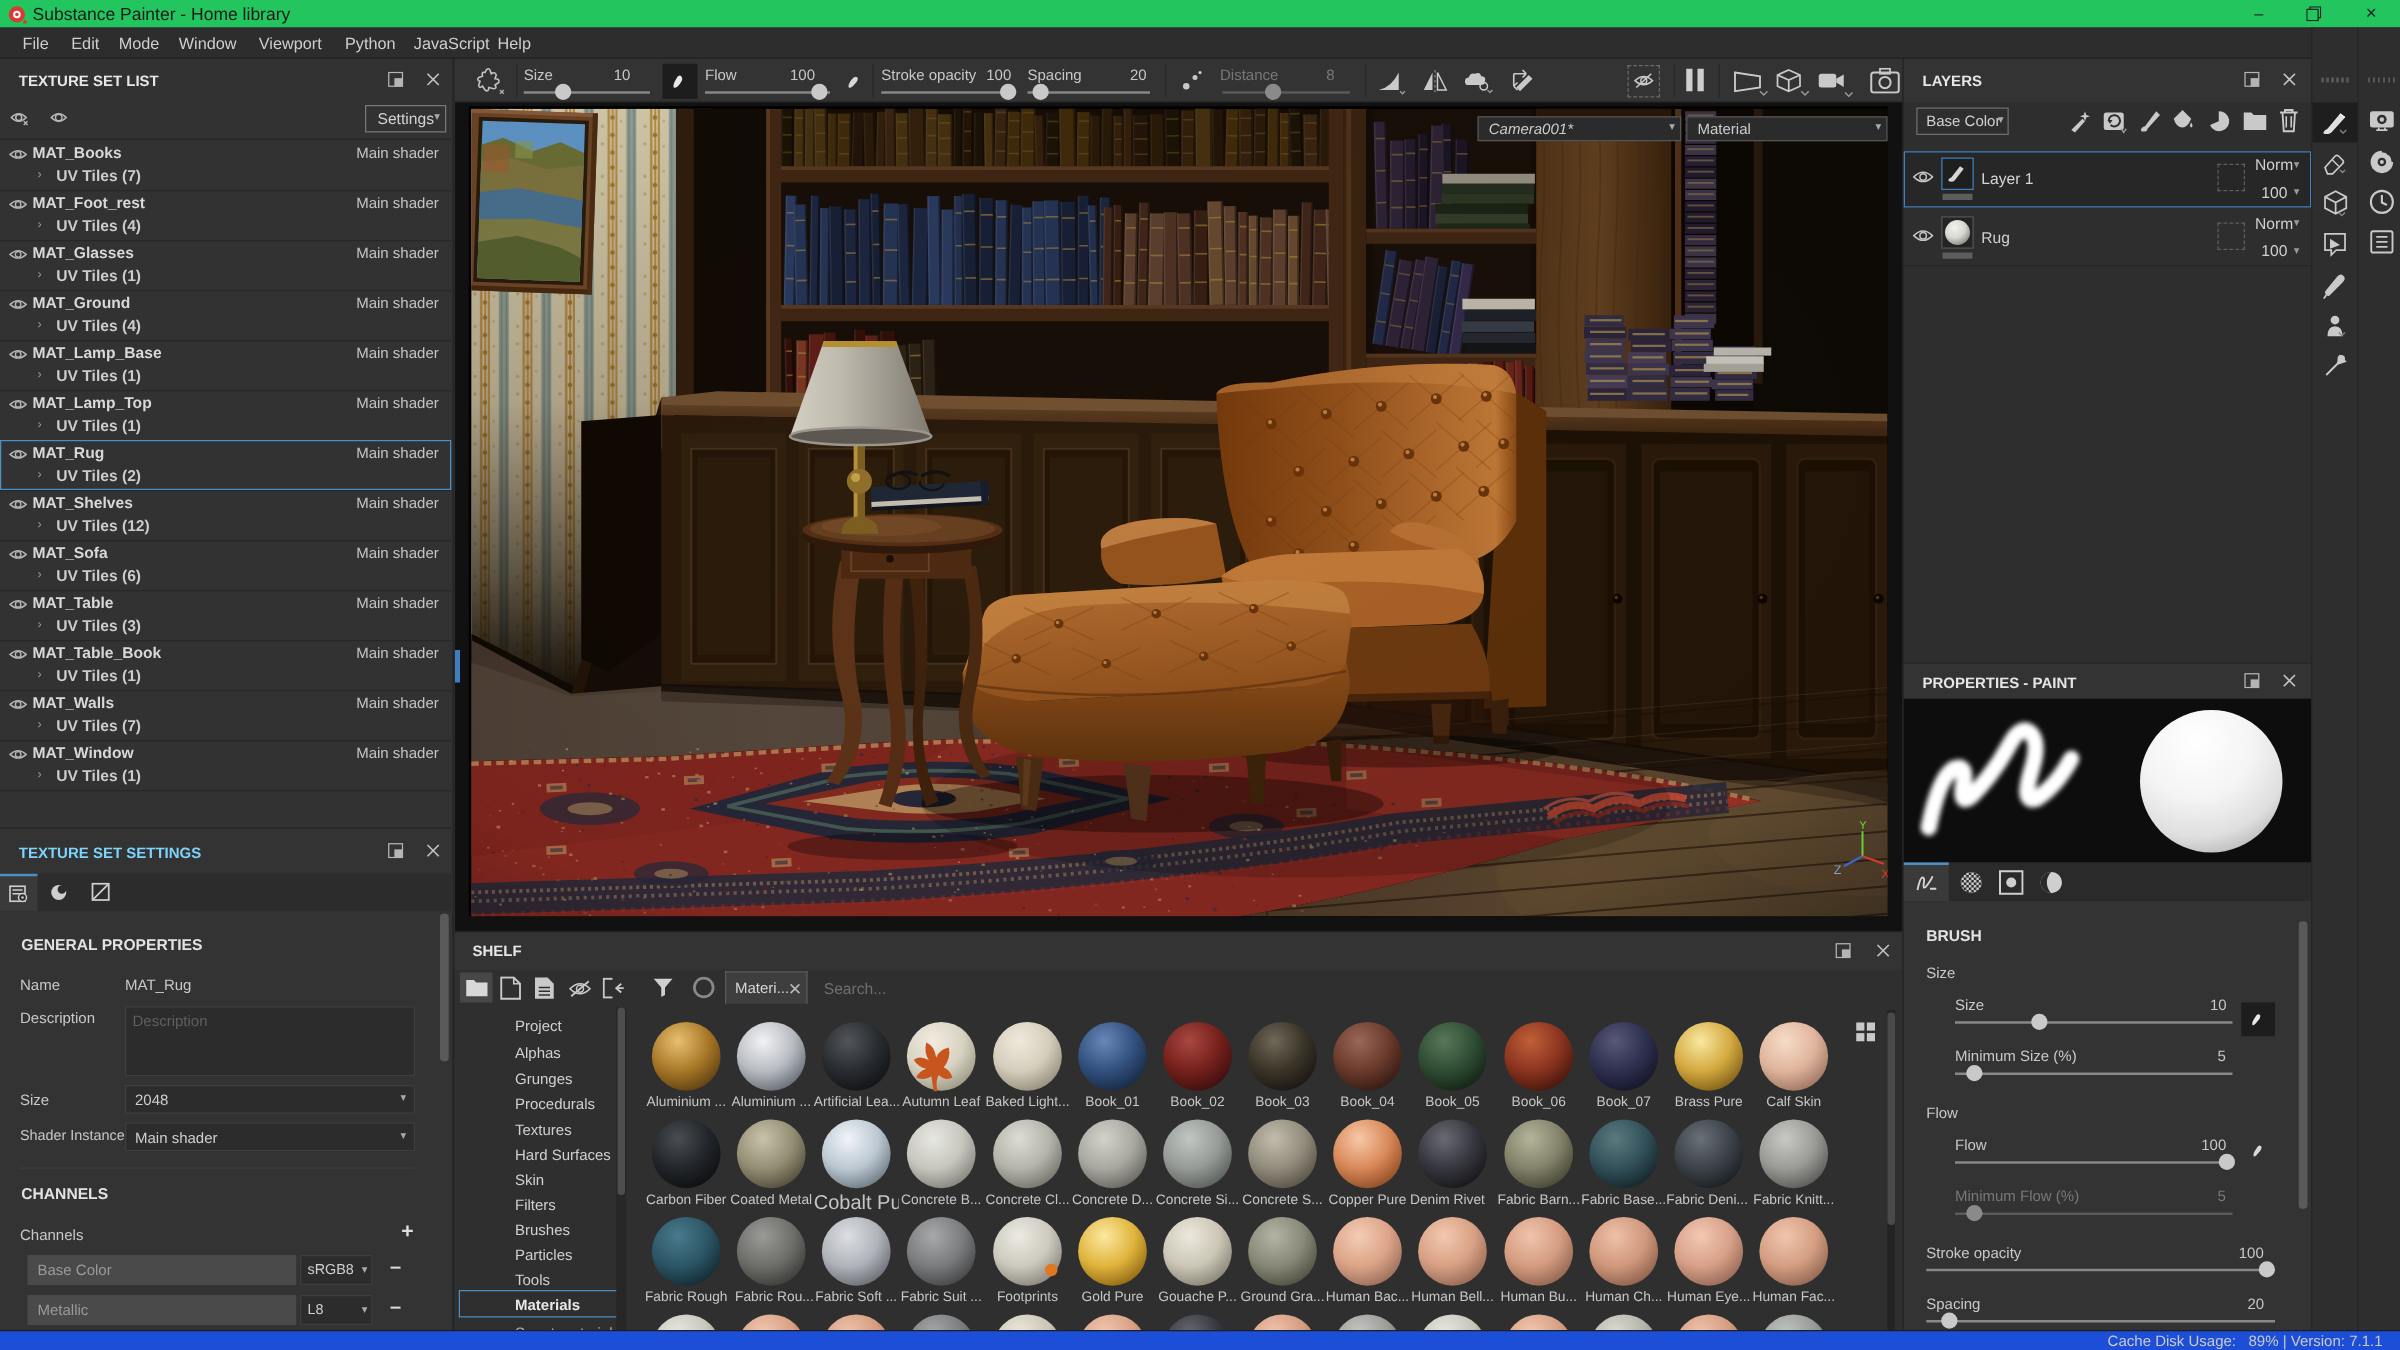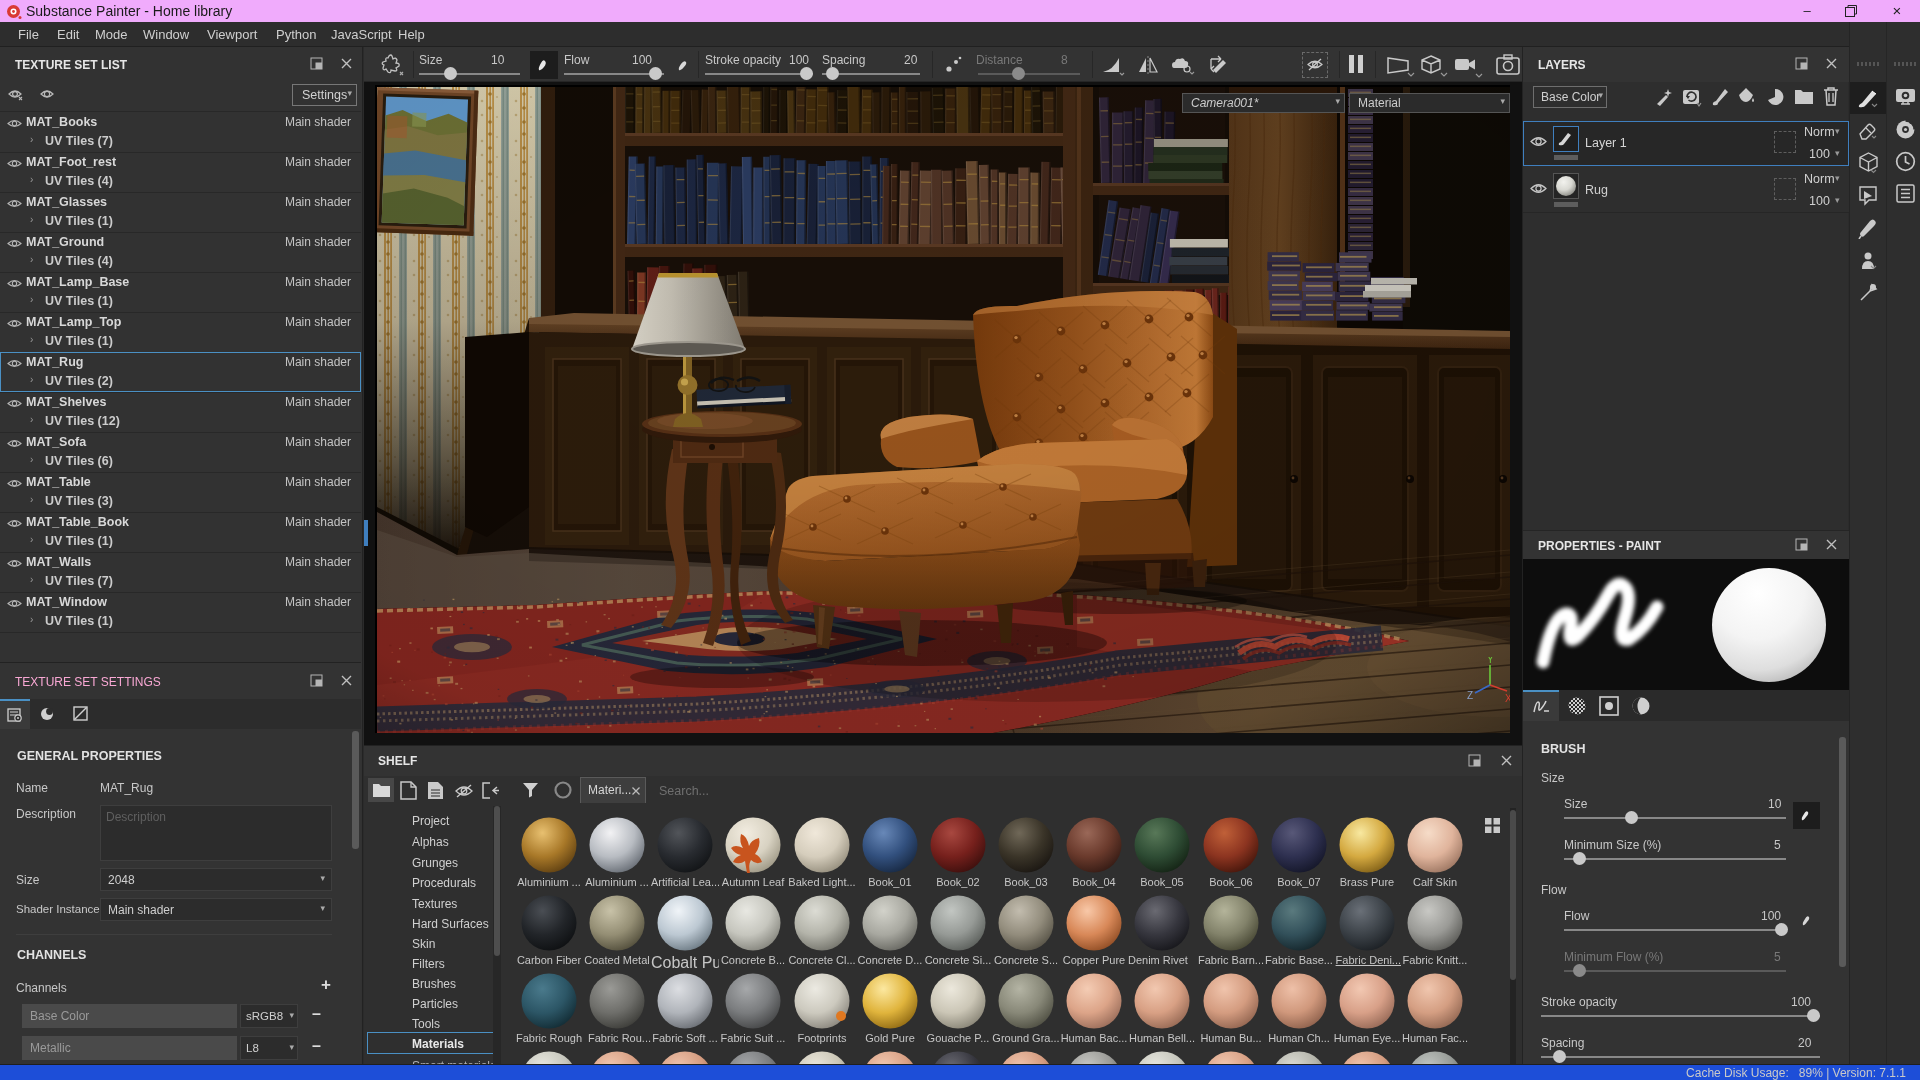--- a/index.html
+++ b/index.html
@@ -2,21 +2,21 @@
 <html><head>
 <meta charset="utf-8">
 <style>
 * { margin:0; padding:0; box-sizing:border-box; }
 html,body { width:1920px; height:1080px; overflow:hidden; background:#2b2b2b;
   font-family:"Liberation Sans", sans-serif; -webkit-font-smoothing:antialiased; }
 .abs { position:absolute; }
 #stage { position:relative; width:1920px; height:1080px; }
 
 
-#titlebar { left:0; top:0; width:1920px; height:22px; background:#f0abfc; color:#111; }
+#titlebar { left:0; top:0; width:1920px; height:22px; background:#22c55e; color:#111; }
 #titlebar .ttl { position:absolute; left:26px; top:3px; font-size:14px; color:#1a1a1a; }
 .winbtn { position:absolute; top:0; width:14px; height:22px; color:#222; font-size:13px; text-align:center; line-height:22px; }
 
 
 #menubar { left:0; top:22px; width:1920px; height:25px; background:#2d2d2d; border-bottom:1px solid #202020; }
 #menubar span { position:absolute; top:5px; font-size:13px; color:#cfcfcf; }
 .lbl { position:absolute; font-size:12px; color:#c8c8c8; }
 .dim { color:#787878; }
 
 
@@ -340,21 +340,21 @@
         </svg>
 <span class="nm">MAT_Window</span>
         <span class="ms">Main shader</span>
 <span class="chv">›</span>
         <span class="uv">UV Tiles (1)</span>
 </div>
 <div class="msep" style="top:585px"></div>
 
   <div class="msep" style="top:615px;background:#222;"></div>
   <div class="abs" style="left:0;top:616px;width:361px;height:36px;background:#333;">
-    <span class="abs" style="left:15px;top:12px;font-size:12px;font-weight:normal;color:#f9a8d4;">TEXTURE SET SETTINGS</span>
+    <span class="abs" style="left:15px;top:12px;font-size:12px;font-weight:bold;color:#7dd3fc;">TEXTURE SET SETTINGS</span>
     <svg class="abs" style="left:310px;top:11px" width="13" height="13" viewBox="0 0 13 13">
           <rect x="1" y="1" width="11" height="11" fill="none" stroke="#b5b5b5"></rect>
           <rect x="5.5" y="5.5" width="6.5" height="6.5" fill="#b5b5b5"></rect>
         </svg>
     <svg class="abs" style="left:340px;top:11px" width="13" height="13" viewBox="0 0 13 13">
           <path d="M2 2 L11 11 M11 2 L2 11" stroke="#c0c0c0" stroke-width="1.4"></path>
         </svg>
   </div>
 
   <div class="abs" style="left:0;top:652px;width:361px;height:30px;background:#2c2c2c;">
@@ -2469,21 +2469,21 @@
       <div class="abs" style="left:287px;top:208px;width:68px;text-align:center;font-size:16px;color:#c6c6c6;white-space:nowrap;overflow:hidden;">Cobalt Pure</div>
       <div class="abs" style="left:355px;top:208px;width:68px;text-align:center;font-size:11px;color:#c6c6c6;white-space:nowrap;overflow:hidden;">Concrete B...</div>
       <div class="abs" style="left:424px;top:208px;width:68px;text-align:center;font-size:11px;color:#c6c6c6;white-space:nowrap;overflow:hidden;">Concrete Cl...</div>
       <div class="abs" style="left:492px;top:208px;width:68px;text-align:center;font-size:11px;color:#c6c6c6;white-space:nowrap;overflow:hidden;">Concrete D...</div>
       <div class="abs" style="left:560px;top:208px;width:68px;text-align:center;font-size:11px;color:#c6c6c6;white-space:nowrap;overflow:hidden;">Concrete Si...</div>
       <div class="abs" style="left:628px;top:208px;width:68px;text-align:center;font-size:11px;color:#c6c6c6;white-space:nowrap;overflow:hidden;">Concrete S...</div>
       <div class="abs" style="left:696px;top:208px;width:68px;text-align:center;font-size:11px;color:#c6c6c6;white-space:nowrap;overflow:hidden;">Copper Pure</div>
       <div class="abs" style="left:764px;top:208px;width:68px;font-size:11px;color:#c6c6c6;white-space:nowrap;overflow:hidden;">Denim Rivet</div>
       <div class="abs" style="left:833px;top:208px;width:68px;text-align:center;font-size:11px;color:#c6c6c6;white-space:nowrap;overflow:hidden;">Fabric Barn...</div>
       <div class="abs" style="left:901px;top:208px;width:68px;text-align:center;font-size:11px;color:#c6c6c6;white-space:nowrap;overflow:hidden;">Fabric Base...</div>
-      <div class="abs" style="left:969px;top:208px;width:68px;text-align:right;font-size:11px;color:#c6c6c6;white-space:nowrap;overflow:hidden;text-decoration:underline;">Fabric Deni...</div>
+      <div class="abs" style="left:969px;top:208px;width:68px;text-align:left;font-size:11px;color:#c6c6c6;white-space:nowrap;overflow:hidden;">Fabric Deni...</div>
       <div class="abs" style="left:1037px;top:208px;width:68px;text-align:center;font-size:11px;color:#c6c6c6;white-space:nowrap;overflow:hidden;">Fabric Knitt...</div>
       <div class="abs" style="left:151px;top:286px;width:68px;text-align:center;font-size:11px;color:#c6c6c6;white-space:nowrap;overflow:hidden;">Fabric Rough</div>
       <div class="abs" style="left:219px;top:286px;width:68px;text-align:right;font-size:11px;color:#c6c6c6;white-space:nowrap;overflow:hidden;">Fabric Rou...</div>
       <div class="abs" style="left:287px;top:286px;width:68px;text-align:center;font-size:11px;color:#c6c6c6;white-space:nowrap;overflow:hidden;">Fabric Soft ...</div>
       <div class="abs" style="left:355px;top:286px;width:68px;text-align:center;font-size:11px;color:#c6c6c6;white-space:nowrap;overflow:hidden;">Fabric Suit ...</div>
       <div class="abs" style="left:424px;top:286px;width:68px;text-align:center;font-size:11px;color:#c6c6c6;white-space:nowrap;overflow:hidden;">Footprints</div>
       <div class="abs" style="left:492px;top:286px;width:68px;text-align:center;font-size:11px;color:#c6c6c6;white-space:nowrap;overflow:hidden;">Gold Pure</div>
       <div class="abs" style="left:560px;top:286px;width:68px;text-align:center;font-size:11px;color:#c6c6c6;white-space:nowrap;overflow:hidden;">Gouache P...</div>
       <div class="abs" style="left:628px;top:286px;width:68px;text-align:center;font-size:11px;color:#c6c6c6;white-space:nowrap;overflow:hidden;">Ground Gra...</div>
       <div class="abs" style="left:696px;top:286px;width:68px;text-align:center;font-size:11px;color:#c6c6c6;white-space:nowrap;overflow:hidden;">Human Bac...</div>

